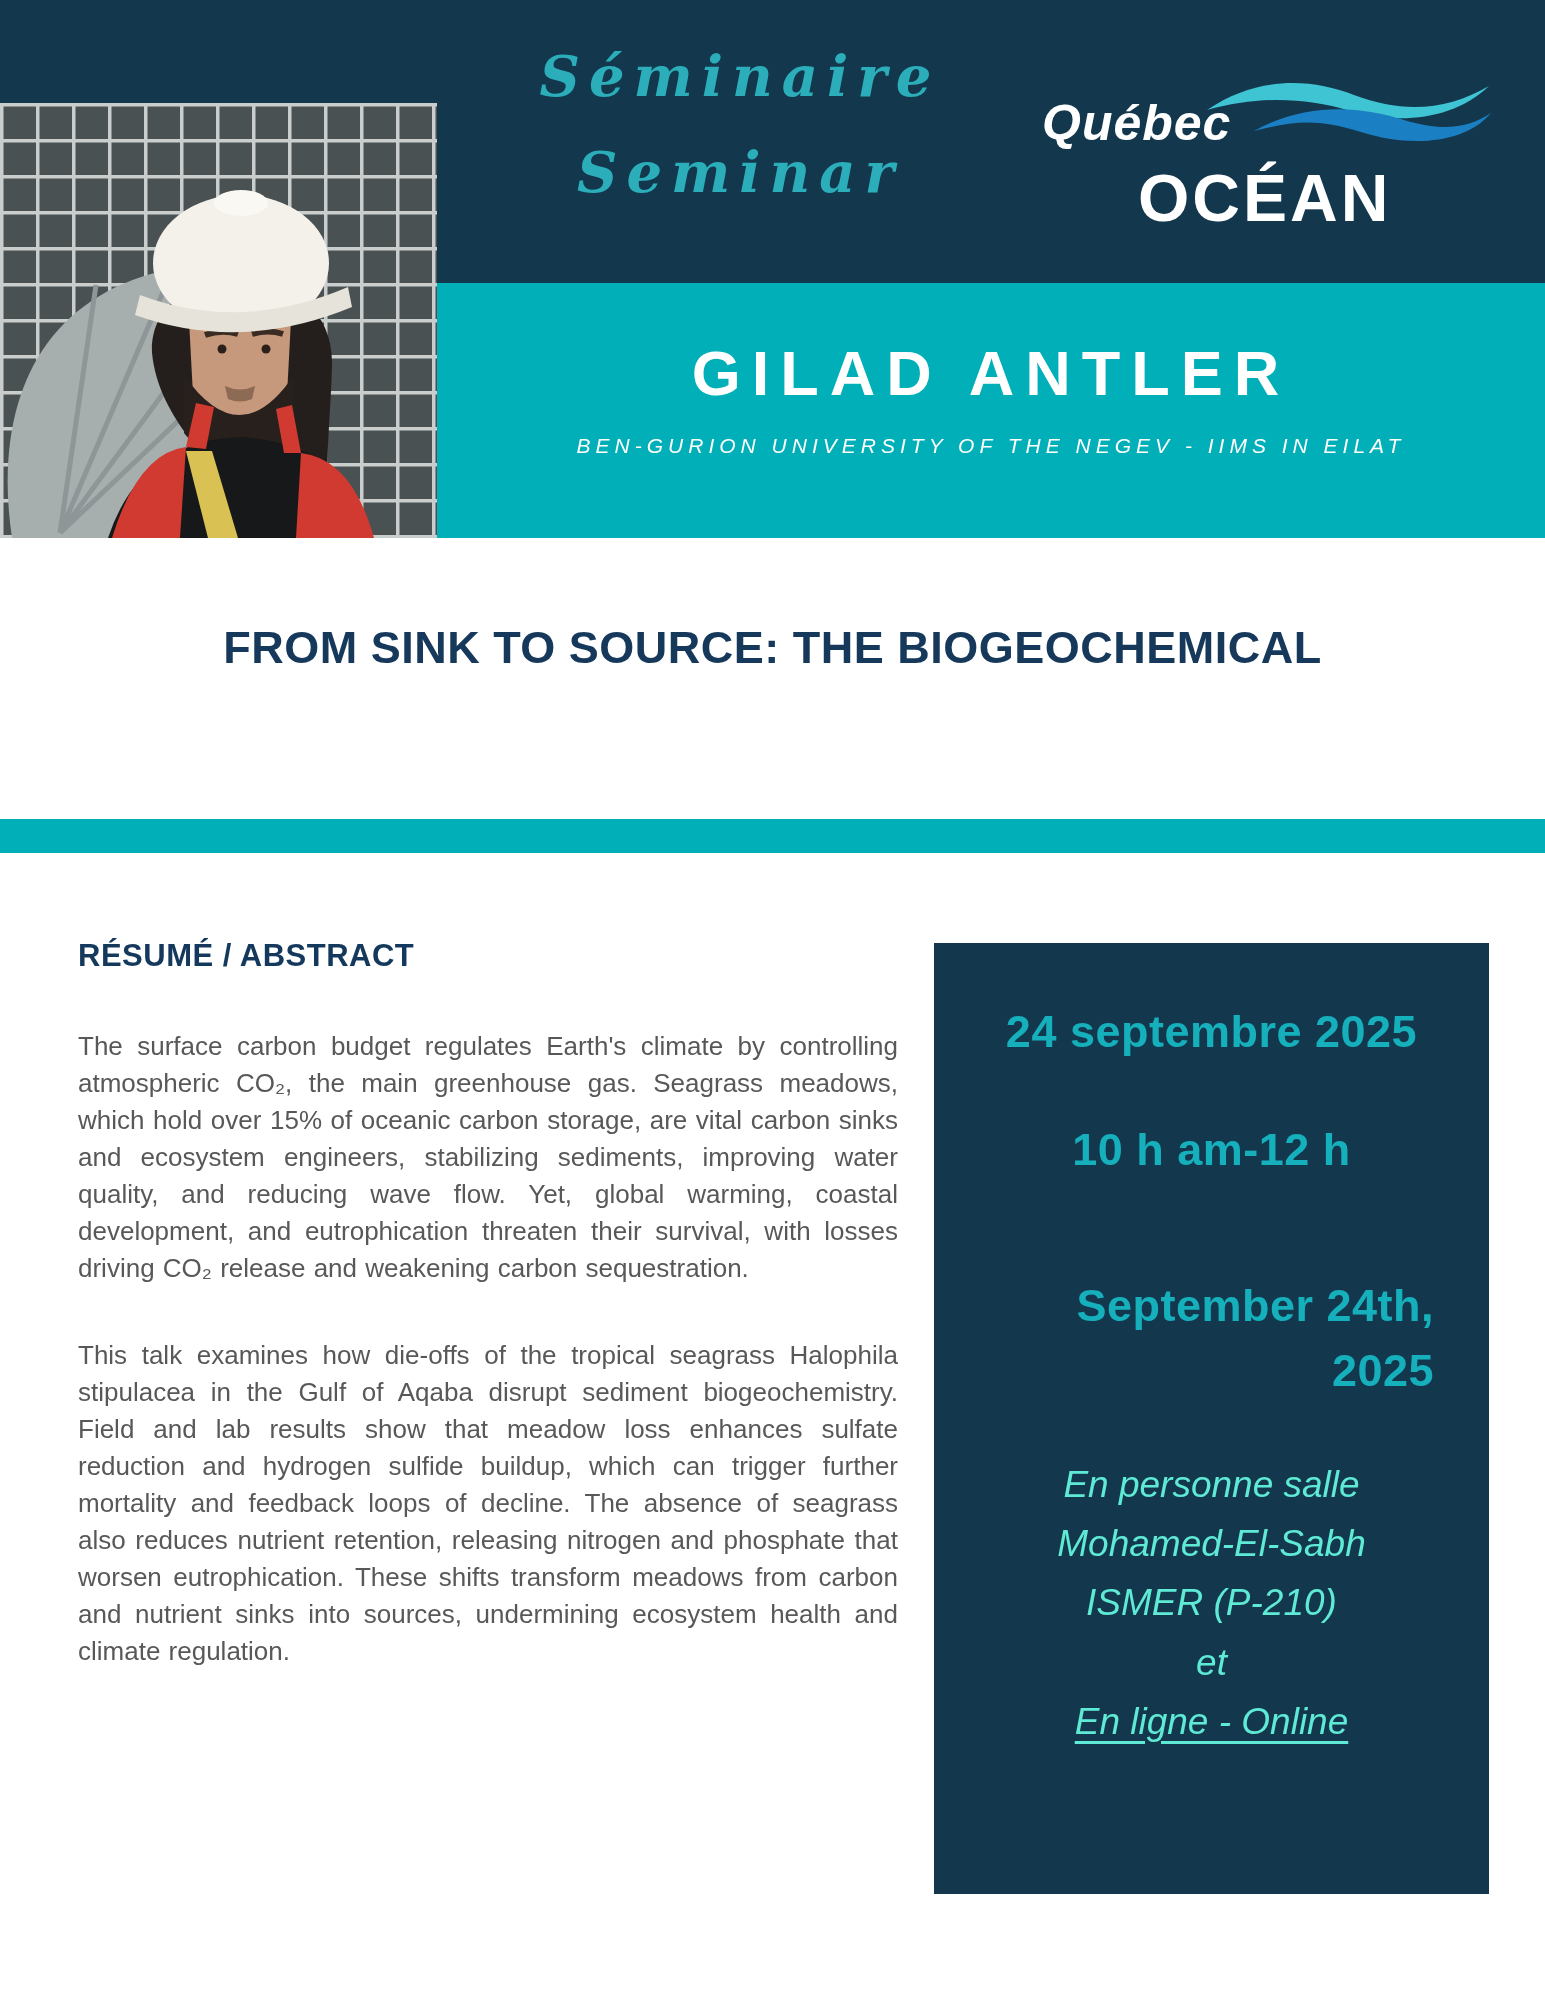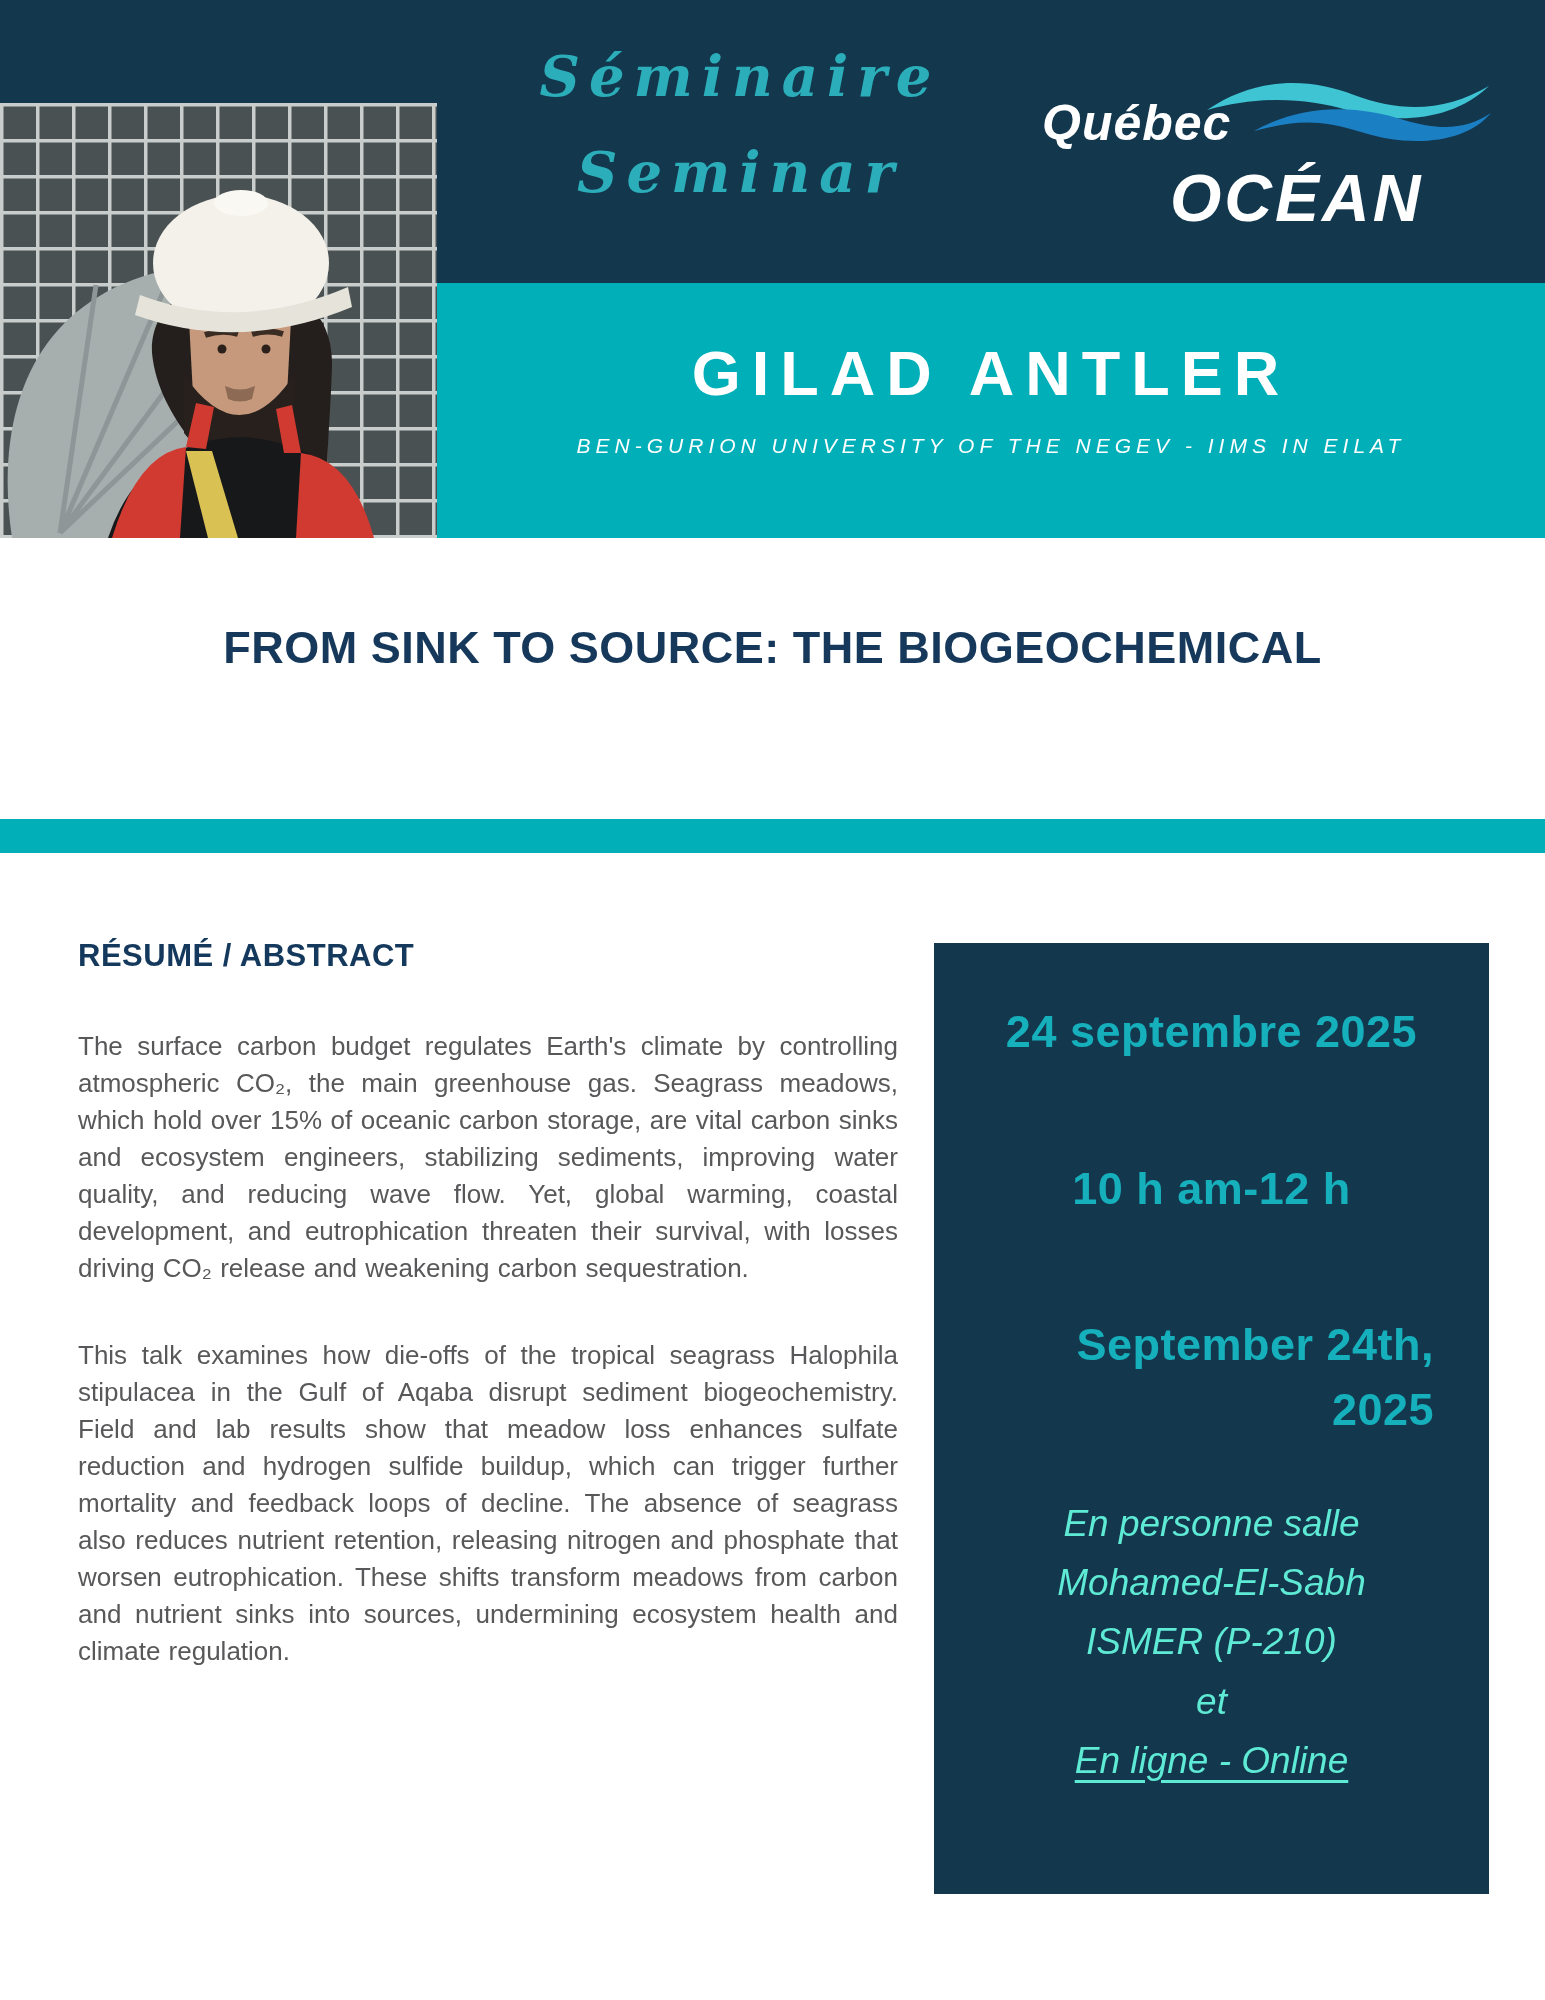--- a/index.html
+++ b/index.html
@@ -26,21 +26,21 @@
   .seminar-title .line2 { margin-top:40px; }
 
   .logo { position:absolute; left:1030px; top:68px; width:470px; height:185px; color:#ffffff; }
   .logo-waves { position:absolute; right:8px; top:0px; width:290px; height:85px; }
   .logo-quebec {
     position:absolute; left:12px; top:26px;
     font-style:italic; font-weight:700; font-size:50px; letter-spacing:1px;
   }
   .logo-ocean {
     position:absolute; left:108px; top:92px;
-    font-style:italic; font-weight:700; font-size:66px; letter-spacing:3px;margin-left:32px;
+    font-weight:700; font-size:66px; letter-spacing:3px;
   }
 
   .speaker-name {
     position:absolute; left:437px; top:342px; width:1108px; text-align:center;
     color:#ffffff; font-weight:700; font-size:63px; letter-spacing:11px; line-height:1;
   }
   .speaker-affil {
     position:absolute; left:437px; top:434px; width:1108px; text-align:center;
     color:#ffffff; font-style:italic; font-weight:400; font-size:21px; letter-spacing:5px;
   }
@@ -62,21 +62,21 @@
     color:#58585A; font-size:26px; line-height:37px; text-align:justify;
     margin-bottom:50px; word-spacing:1px;
   }
 
   
   .event-box {
     position:absolute; left:934px; top:943px; width:555px; height:951px;
     background:#13384E; text-align:center; padding:56px 55px 0 55px;
   }
   .teal-text { color:#16B0BC; font-weight:700; font-size:45px; line-height:1.45; letter-spacing:0.5px; }
-  .event-time { margin-top:92px; }
+  .event-time { margin-top:53px; }
   .event-date-en { margin-top:90px;text-align:right; }
   .venue {
     margin-top:52px; color:#5eead4; font-style:italic; font-weight:400;
     font-size:37px; line-height:1.6;
   }
   .online-link { text-decoration:underline; text-underline-offset:7px; text-decoration-thickness:2.5px; cursor:pointer; }
 </style>
 </head>
 <body>
 

